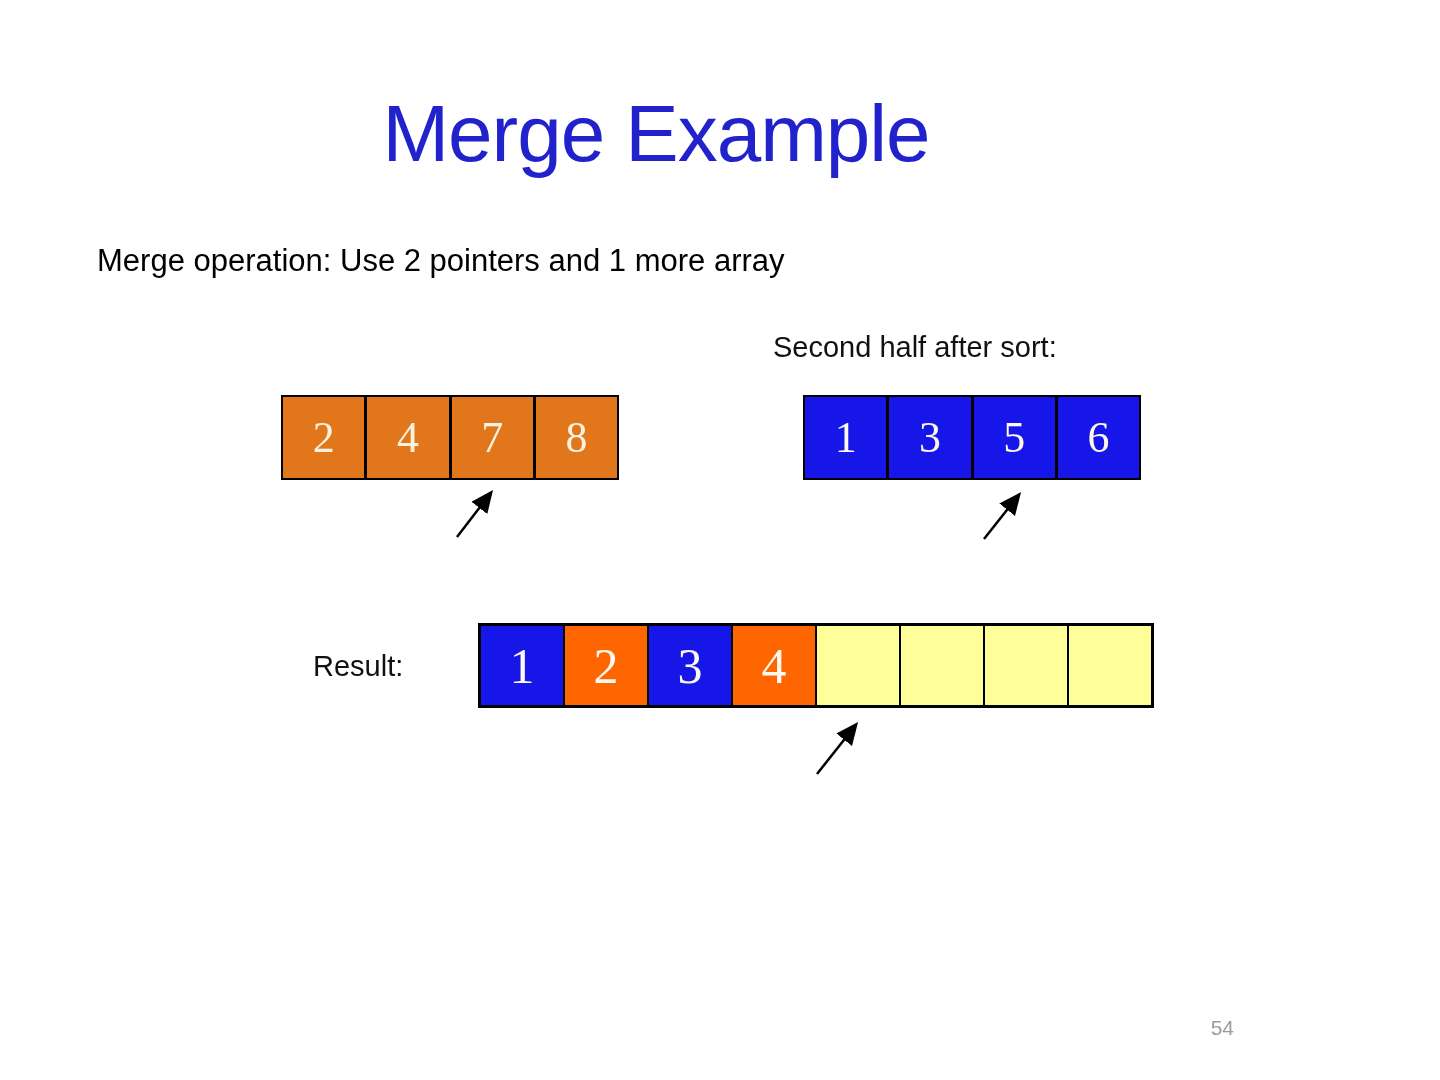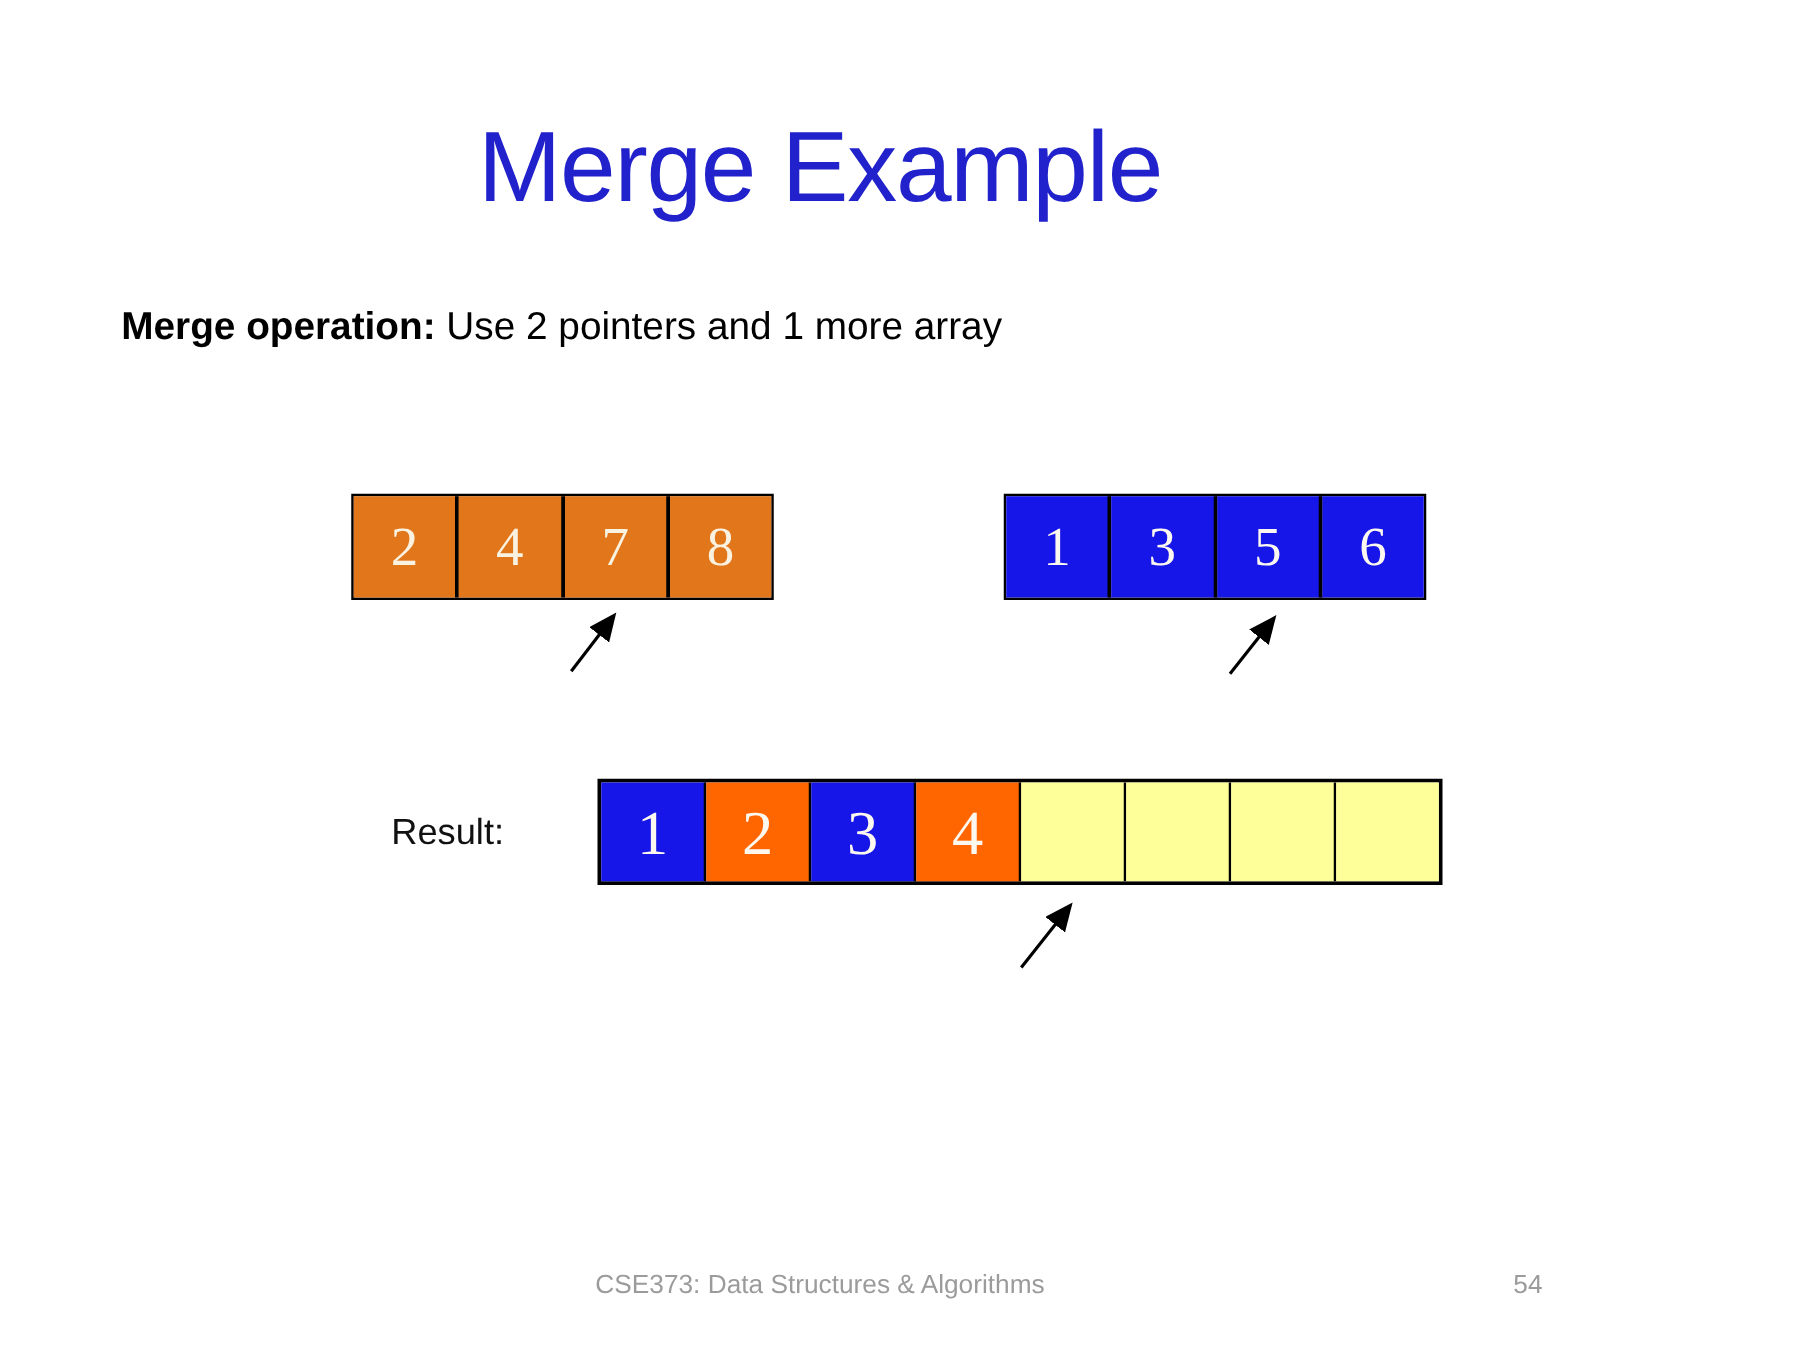--- a/index.html
+++ b/index.html
@@ -21,21 +21,21 @@
     color: #2222CC;
     letter-spacing: -1px;
   }
   .subtitle {
     position: absolute;
     left: 97px; top: 243px;
     font-size: 31px;
     color: #000000;
     white-space: nowrap;
   }
-  .subtitle .bold { font-weight: 700; }
+  .subtitle .bold { font-weight: 400; }
   .array-label {
     position: absolute;
     font-size: 28px;
     color: #111111;
     white-space: nowrap;
   }
   #label-first  { left: 197px; top: 341px; }
   #label-second { left: 773px; top: 331px; font-size: 29px; }
   #label-result { left: 313px; top: 650px; font-size: 29px; }
   .array {
@@ -86,20 +86,21 @@
     <span class="bold">Merge operation:</span><span> Use 2 pointers and 1 more array</span>
   </div>
 
   <div class="array" id="array-first">
       <div class="cell" style="background: rgb(226, 118, 27); color: rgb(250, 242, 224);">2</div>
       <div class="cell" style="background: rgb(226, 118, 27); color: rgb(250, 242, 224);">4</div>
       <div class="cell" style="background: rgb(226, 118, 27); color: rgb(250, 242, 224);">7</div>
       <div class="cell" style="background: rgb(226, 118, 27); color: rgb(250, 242, 224);">8</div>
     </div>
 
+  <div class="array-label" id="label-second">Second half after sort:</div>
   <div class="array" id="array-second">
       <div class="cell" style="background: rgb(22, 22, 232); color: rgb(252, 248, 240);">1</div>
       <div class="cell" style="background: rgb(22, 22, 232); color: rgb(252, 248, 240);">3</div>
       <div class="cell" style="background: rgb(22, 22, 232); color: rgb(252, 248, 240);">5</div>
       <div class="cell" style="background: rgb(22, 22, 232); color: rgb(252, 248, 240);">6</div>
     </div>
 
   <div class="array-label" id="label-result">Result:</div>
   <div class="array" id="array-result">
       <div class="cell" style="background: rgb(22, 22, 232); color: rgb(252, 248, 240);">1</div>
@@ -132,16 +133,15 @@
 
   <svg class="pointer-arrow" style="left:810px; top:716px;" width="55" height="65" viewBox="0 0 55 65">
     <defs>
       <marker id="ah3" markerWidth="10" markerHeight="10" refX="7" refY="4" orient="auto">
         <path d="M0,0 L9,4 L0,8 z" fill="#000000"></path>
       </marker>
     </defs>
     <line x1="7" y1="58" x2="45" y2="10" stroke="#000000" stroke-width="2.5" marker-end="url(#ah3)"></line>
   </svg>
 
-  <div class="footer">CSE373: Data Structures &amp; Algorithms</div>
   <div class="page-number">54</div>
 
 </div>
 
 </body></html>

